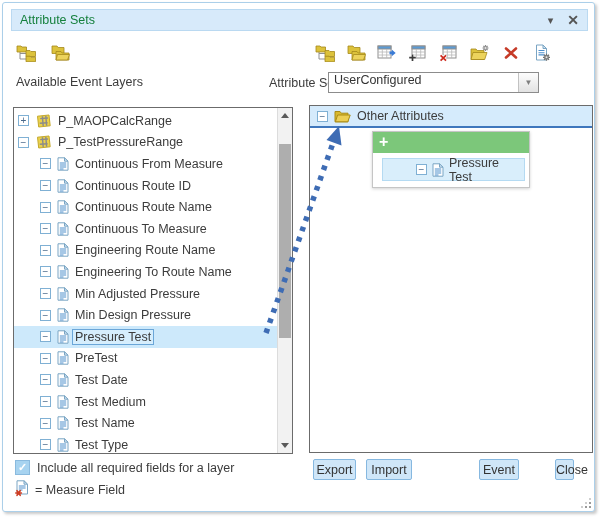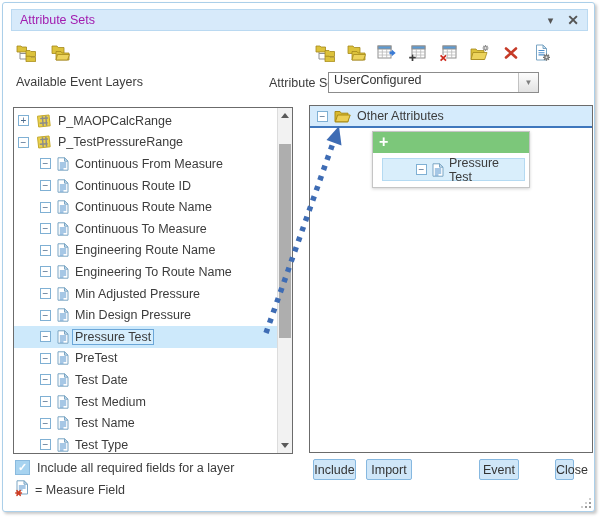--- a/index.html
+++ b/index.html
@@ -5,21 +5,21 @@
   * { margin:0; padding:0; box-sizing:border-box; }
   html,body { width:600px; height:517px; background:#fff; font-family:"Liberation Sans", sans-serif; color:#3c3c3c; overflow:hidden; }
   body { position:relative; font-size:12.5px; }
 
   .dialog { position:absolute; left:2px; top:2px; width:593px; height:510px; background:#fff;
             border:1px solid #abcfe9; border-radius:3px; box-shadow:2px 2px 3px #c9c9c9; }
 
   
   .titlebar { position:absolute; left:8px; top:6px; width:577px; height:22px; background:#d7eafa;
               border:1px solid #bad9f1; display:flex; align-items:center; padding:0 8px; }
-  .title-text { flex:1; color:#a21caf; }
+  .title-text { flex:1; color:#15803d; }
   .title-caret { color:#555; font-size:11px; margin-right:14px; cursor:default; }
   .title-close { color:#555; font-size:14px; font-weight:bold; cursor:default; }
 
   
   .tb-group { position:absolute; top:39px; display:flex; gap:9px; }
   .tb-left { left:12px; gap:12px; }
   .tb-right { left:311px; }
   .tb-btn { width:22px; height:22px; display:flex; align-items:center; justify-content:center; }
 
   
@@ -441,21 +441,21 @@
         <path d="M9 .8 L12.5 4.2 H9 Z" fill="#d3e5f2" stroke="#7aa5c4"></path>
         <path d="M3.8 6 H10.6 M3.8 8 H10.6 M3.8 10 H7.5" stroke="#4f8fcc" stroke-width="1.1"></path>
         <g stroke="#cf3d22" stroke-width="1.6" stroke-linecap="round">
           <path d="M.8 13 H6.4 M2 10.7 L5.2 15.3 M5.2 10.7 L2 15.3"></path>
         </g>
       </svg>
     </span>
     <span>= Measure Field</span>
   </div>
 
-  <button class="btn btn-export">Include</button>
+  <button class="btn btn-export">Export</button>
   <button class="btn btn-import">Import</button>
   <button class="btn btn-save">Event</button>
   <button class="btn btn-close">Close</button>
 
   <div class="grip">
     <i style="right:0;bottom:8px" class="l"></i>
     <i style="right:4px;bottom:4px" class="l"></i>
       <i style="right:0;bottom:4px"></i>
     <i style="right:8px;bottom:0" class="l"></i>
       <i style="right:4px;bottom:0"></i>

